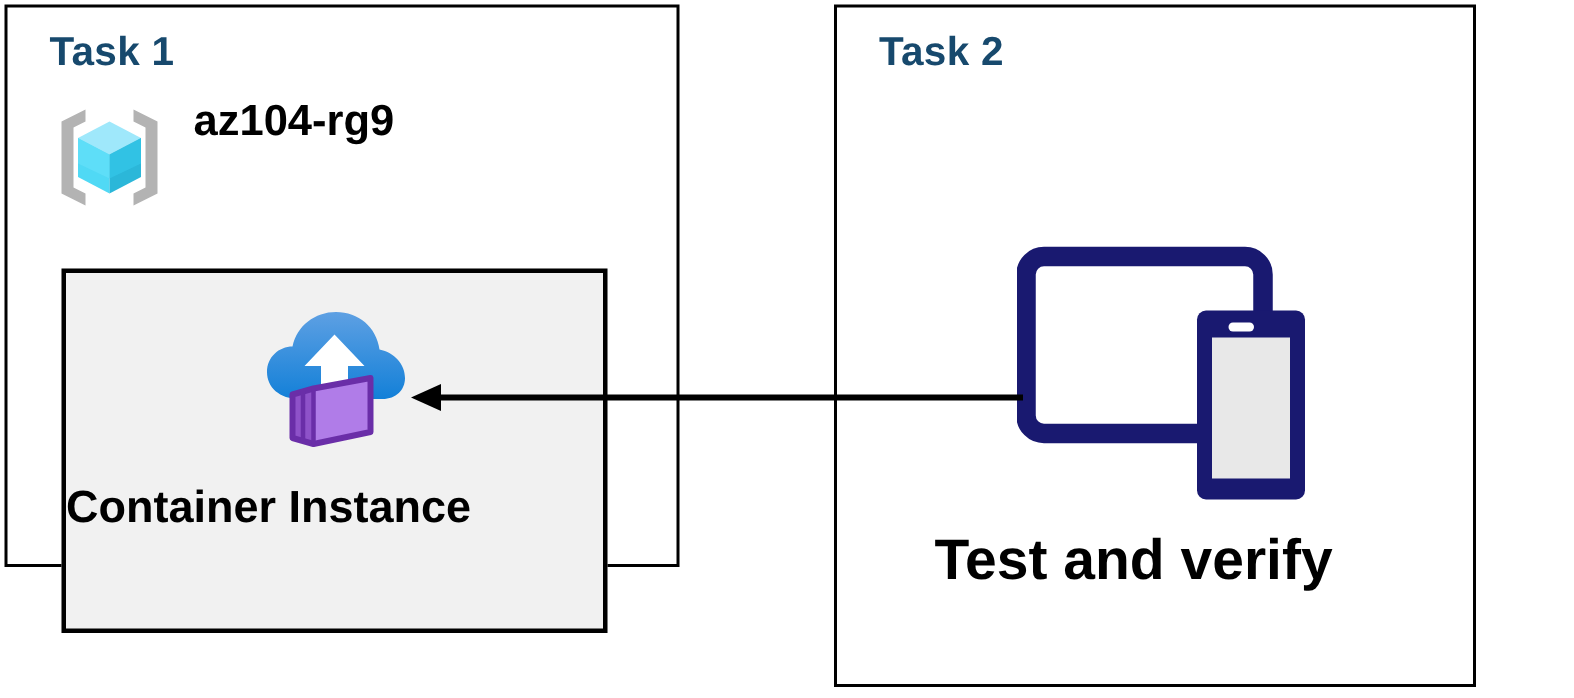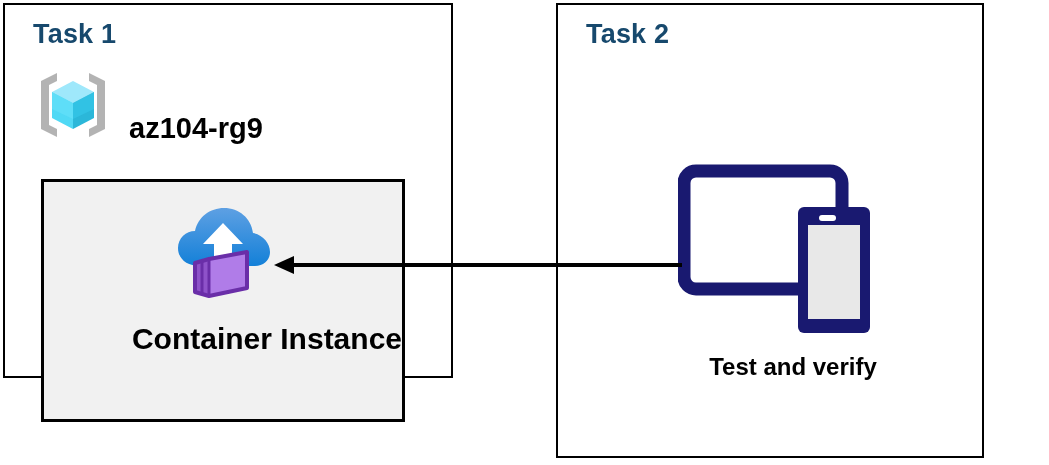--- a/index.html
+++ b/index.html
@@ -45,21 +45,21 @@
     letter-spacing: 0.2px;
     white-space: nowrap;
   }
 
   
   .rg-row {
     position: absolute;
     left: 30px;
     top: 62px;
     display: flex;
-    align-items: flex-end;
+    align-items: flex-start;
     gap: 18px;
   }
   .rg-icon {
     width: 76px;
     height: 76px;
     display: block;
   }
   .rg-label {
     font-size: 29px;
     font-weight: bold;
@@ -86,21 +86,21 @@
     transform: translateX(-50%);
     width: 100px;
     height: 96px;
     display: block;
   }
   .aci-label {
     position: absolute;
     left: 0;
     right: 0;
     top: 140px;
-    text-align: right;
+    text-align: left;
     font-size: 30px;
     font-weight: bold;
     color: #000000;
     white-space: nowrap;
   }
 
   
   .devices-wrap {
     position: absolute;
     left: 120px;
@@ -111,22 +111,22 @@
   .devices-icon {
     width: 210px;
     height: 180px;
     display: block;
   }
   .devices-label {
     position: absolute;
     left: 65px;
     top: 348px;
     width: 340px;
-    text-align: center;
-    font-size: 24px;
+    text-align: left;
+    font-size: 38px;
     font-weight: bold;
     color: #000000;
     white-space: nowrap;
   }
 
   
   #connector-arrow {
     position: absolute;
     left: 270px;
     top: 248px;

